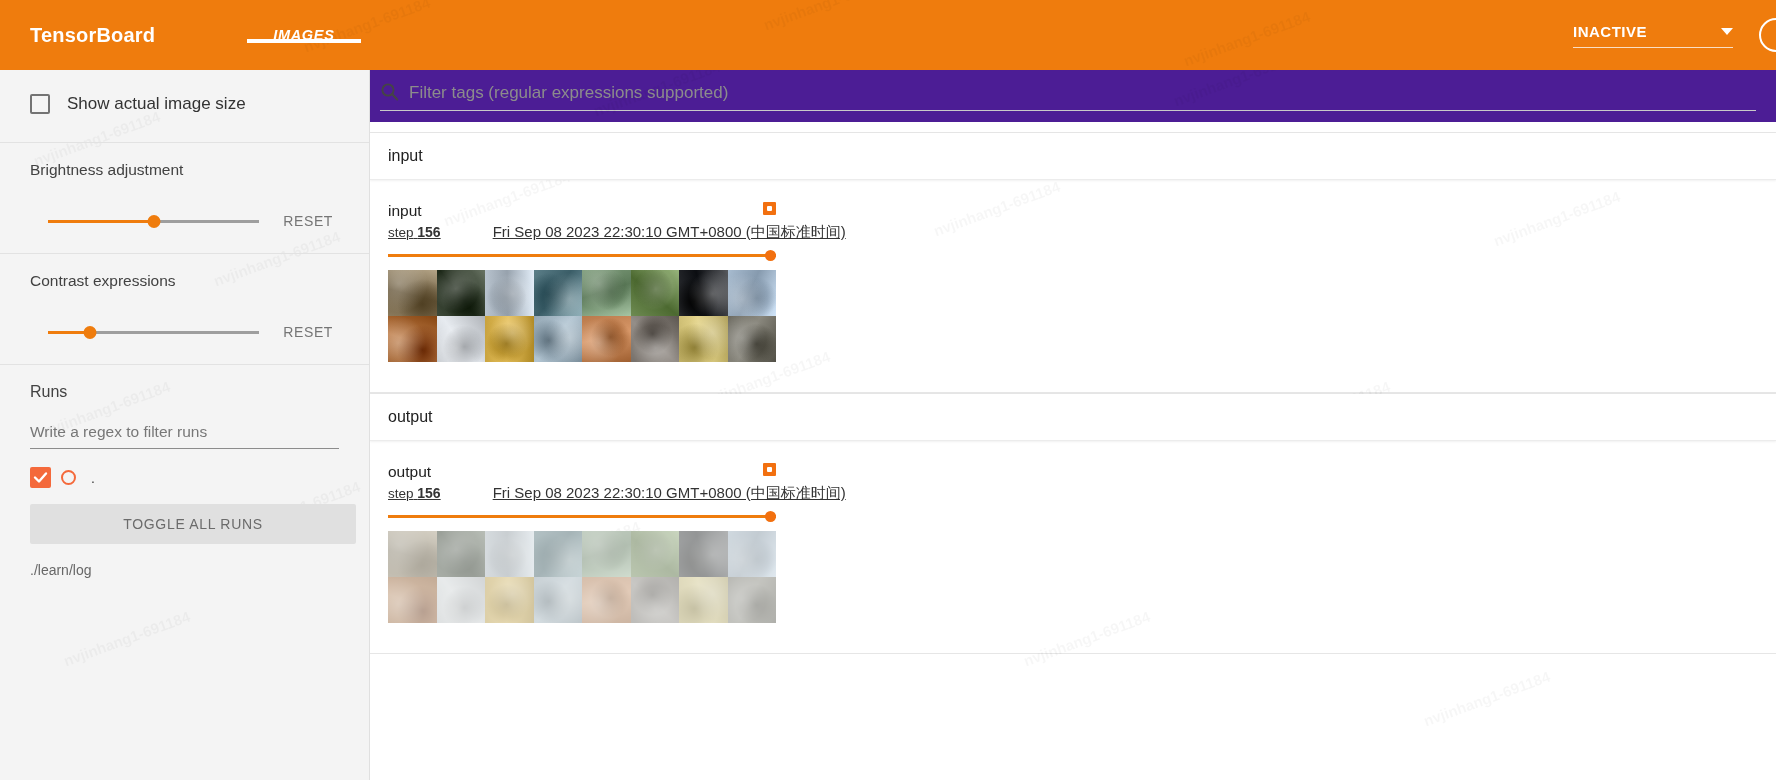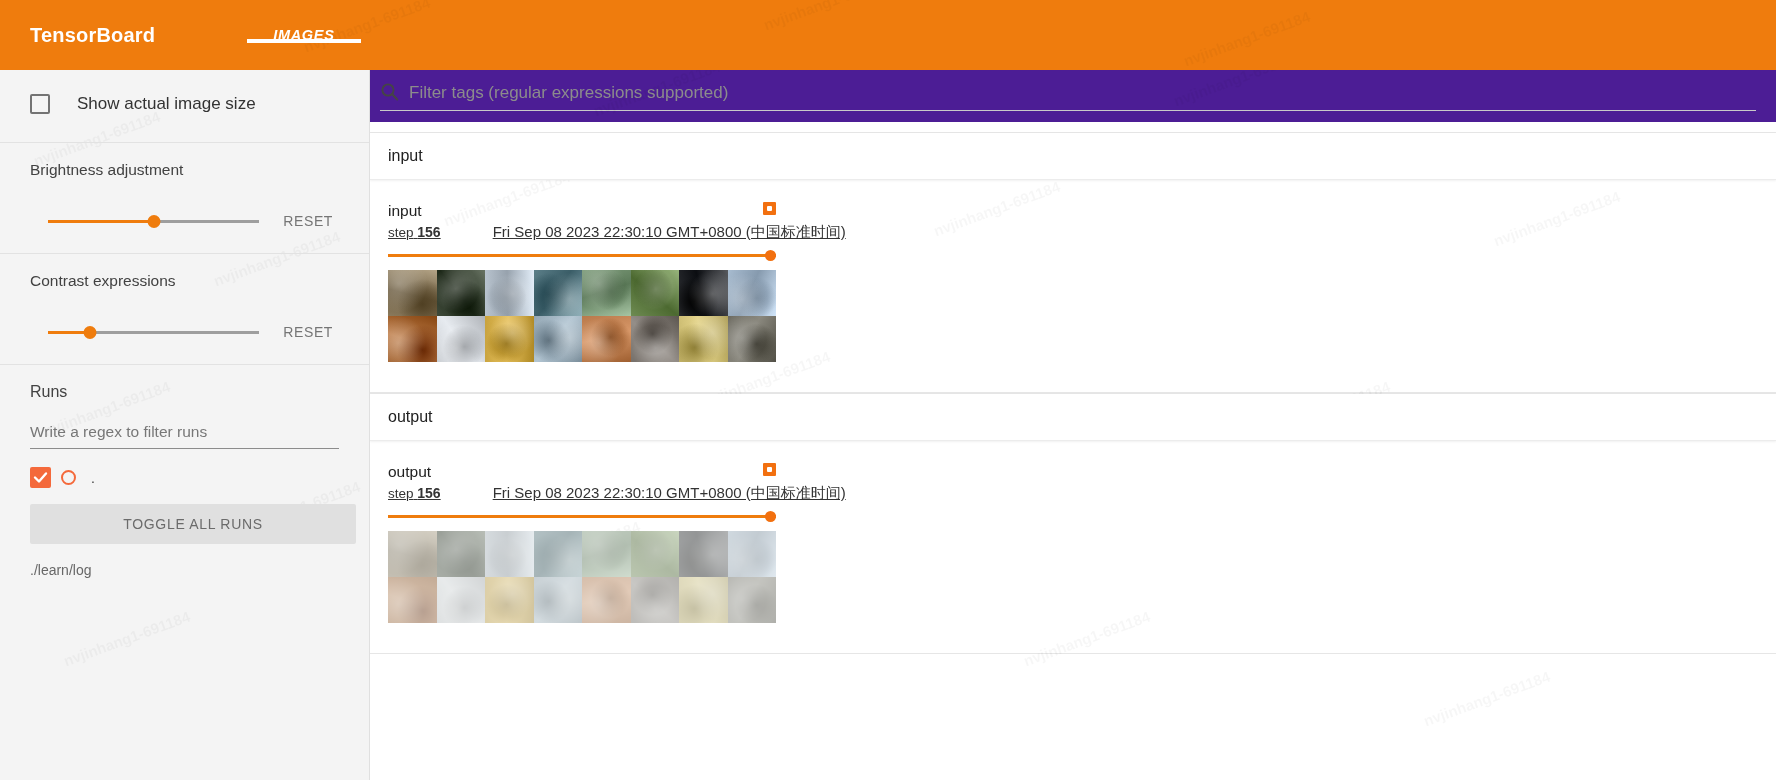--- a/index.html
+++ b/index.html
@@ -121,21 +121,21 @@
     cursor: pointer;
   }
   .mat-checkbox {
     width: 20px; height: 20px;
     border: 2px solid #737373;
     border-radius: 2px;
     background: transparent;
     flex: 0 0 auto;
   }
   .checkrow .ck-label {
-    margin-left: 27px;
+    margin-left: 17px;
     font-size: 17px;
     color: #333333;
   }
 
   .side-title {
     font-size: 15.5px;
     color: #424242;
     margin-bottom: 30px;
   }
   .slider-row {
@@ -407,20 +407,27 @@
   <div class="wm" style="left:1180px; top:30px;">nvjinhang1-691184</div>
 
   <div class="brand">TensorBoard</div>
 
   <div class="tabs">
     <div class="tab active">
       <span>IMAGES</span>
     </div>
   </div>
 
+  <div class="appbar-right">
+    <div class="status-select">
+      <span class="label">INACTIVE</span>
+      <span class="caret"></span>
+    </div>
+    <div class="refresh-icon"></div>
+  </div>
 </div>
 
 <div class="body-wrap">
 
   <div class="sidebar">
     <div class="wm" style="left:30px; top:60px;">nvjinhang1-691184</div>
     <div class="wm" style="left:210px; top:180px;">nvjinhang1-691184</div>
     <div class="wm" style="left:40px; top:330px;">nvjinhang1-691184</div>
     <div class="wm" style="left:230px; top:430px;">nvjinhang1-691184</div>
     <div class="wm" style="left:60px; top:560px;">nvjinhang1-691184</div>

